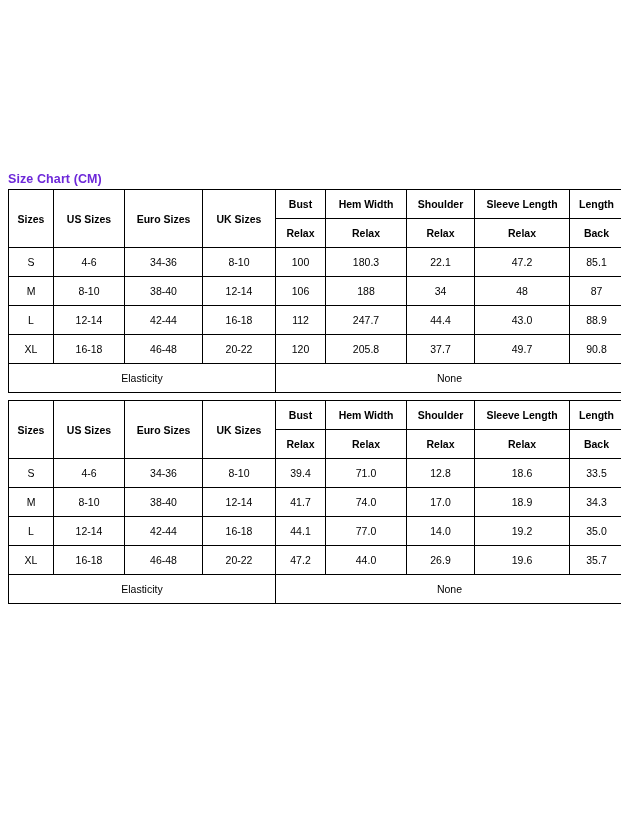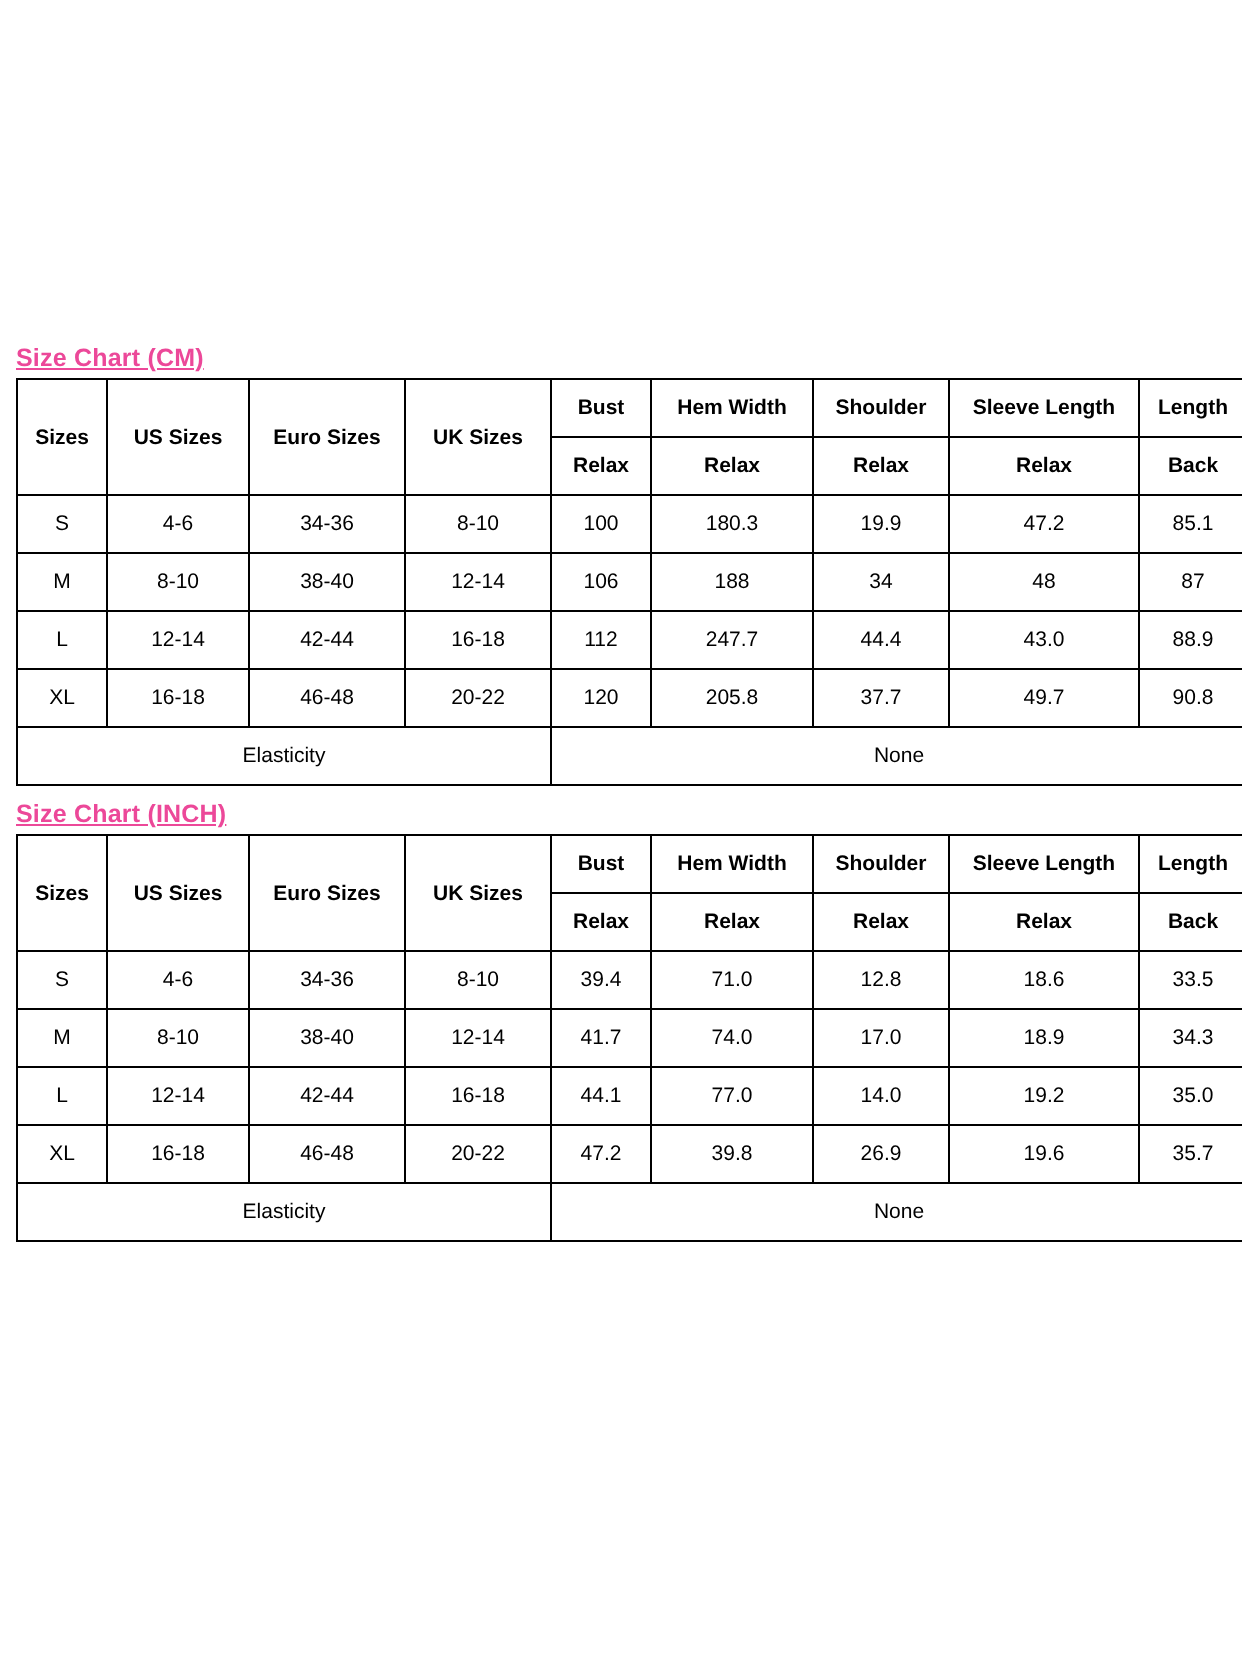--- a/index.html
+++ b/index.html
@@ -16,24 +16,23 @@
   }
   .page {
     position: absolute;
     left: 8px;
     top: 172px;
     width: 605px;
   }
   .chart-title {
     font-size: 12.5px;
     font-weight: bold;
-    color: #ec4899;
+    color: #6d28d9;
     margin: 0 0 3px 0;
     letter-spacing: 0.1px;
-    text-decoration: underline;
   }
   .chart-block + .chart-block {
     margin-top: 7px;
   }
   table.size-table {
     border-collapse: collapse;
     width: 605px;
     table-layout: fixed;
     background: #ffffff;
   }
@@ -108,21 +107,21 @@
           <th>Back</th>
         </tr>
 
         <tr>
           <td>S</td>
           <td>4-6</td>
           <td>34-36</td>
           <td>8-10</td>
           <td>100</td>
           <td>180.3</td>
-          <td>19.9</td>
+          <td>22.1</td>
           <td>47.2</td>
           <td>85.1</td>
         </tr>
         <tr>
           <td>M</td>
           <td>8-10</td>
           <td>38-40</td>
           <td>12-14</td>
           <td>106</td>
           <td>188</td>
@@ -155,21 +154,20 @@
 
         <tr class="elasticity-row">
           <td colspan="4">Elasticity</td>
           <td colspan="5">None</td>
         </tr>
       </tbody>
     </table>
   </div>
 
   <div class="chart-block">
-    <div class="chart-title">Size Chart (INCH)</div>
     <table class="size-table">
       <colgroup>
         <col class="c0">
           <col class="c1">
           <col class="c2">
           <col class="c3">
           <col class="c4">
         <col class="c5">
           <col class="c6">
           <col class="c7">
@@ -227,21 +225,21 @@
           <td>14.0</td>
           <td>19.2</td>
           <td>35.0</td>
         </tr>
         <tr>
           <td>XL</td>
           <td>16-18</td>
           <td>46-48</td>
           <td>20-22</td>
           <td>47.2</td>
-          <td>39.8</td>
+          <td>44.0</td>
           <td>26.9</td>
           <td>19.6</td>
           <td>35.7</td>
         </tr>
 
         <tr class="elasticity-row">
           <td colspan="4">Elasticity</td>
           <td colspan="5">None</td>
         </tr>
       </tbody>

